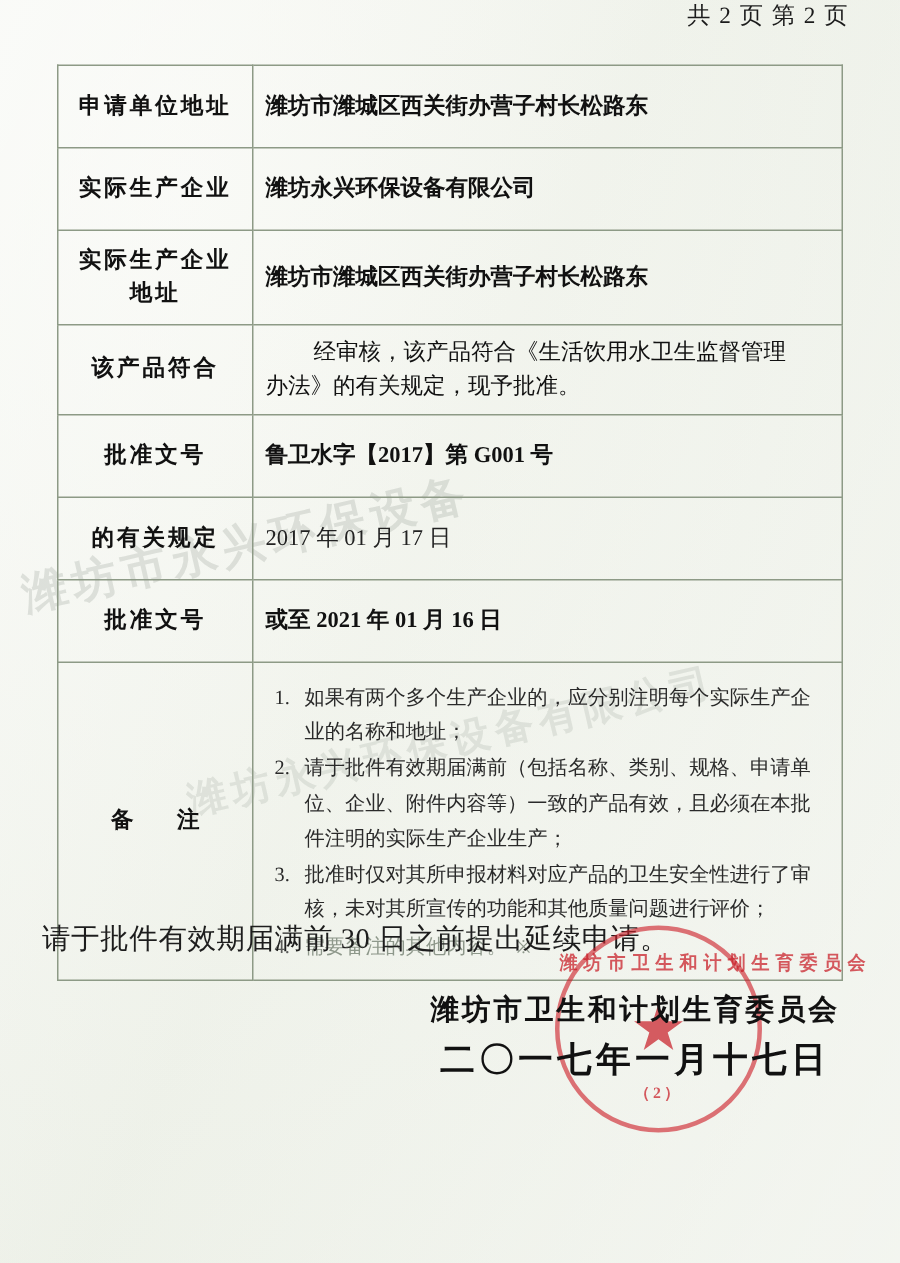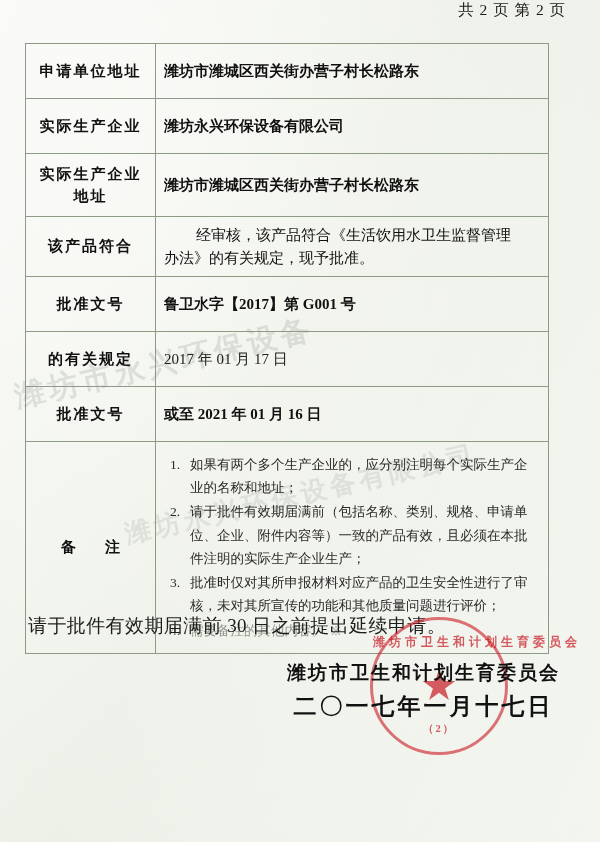--- a/index.html
+++ b/index.html
@@ -36,21 +36,21 @@
     right: 34px;
     font-size: 15.5px;
     letter-spacing: 1px;
     color: #1b1b1b;
     font-family: "Liberation Serif", serif;
   }
 
   .doc-table {
     position: absolute;
     top: 43px;
-    left: 25px;
+    left: 38px;
     width: 524px;
     border-collapse: collapse;
     table-layout: fixed;
     border-radius: 16px;
   }
   .doc-table td {
     border: 1px solid #8d9a86;
     vertical-align: middle;
     padding: 7px 8px;
     font-size: 15px;

